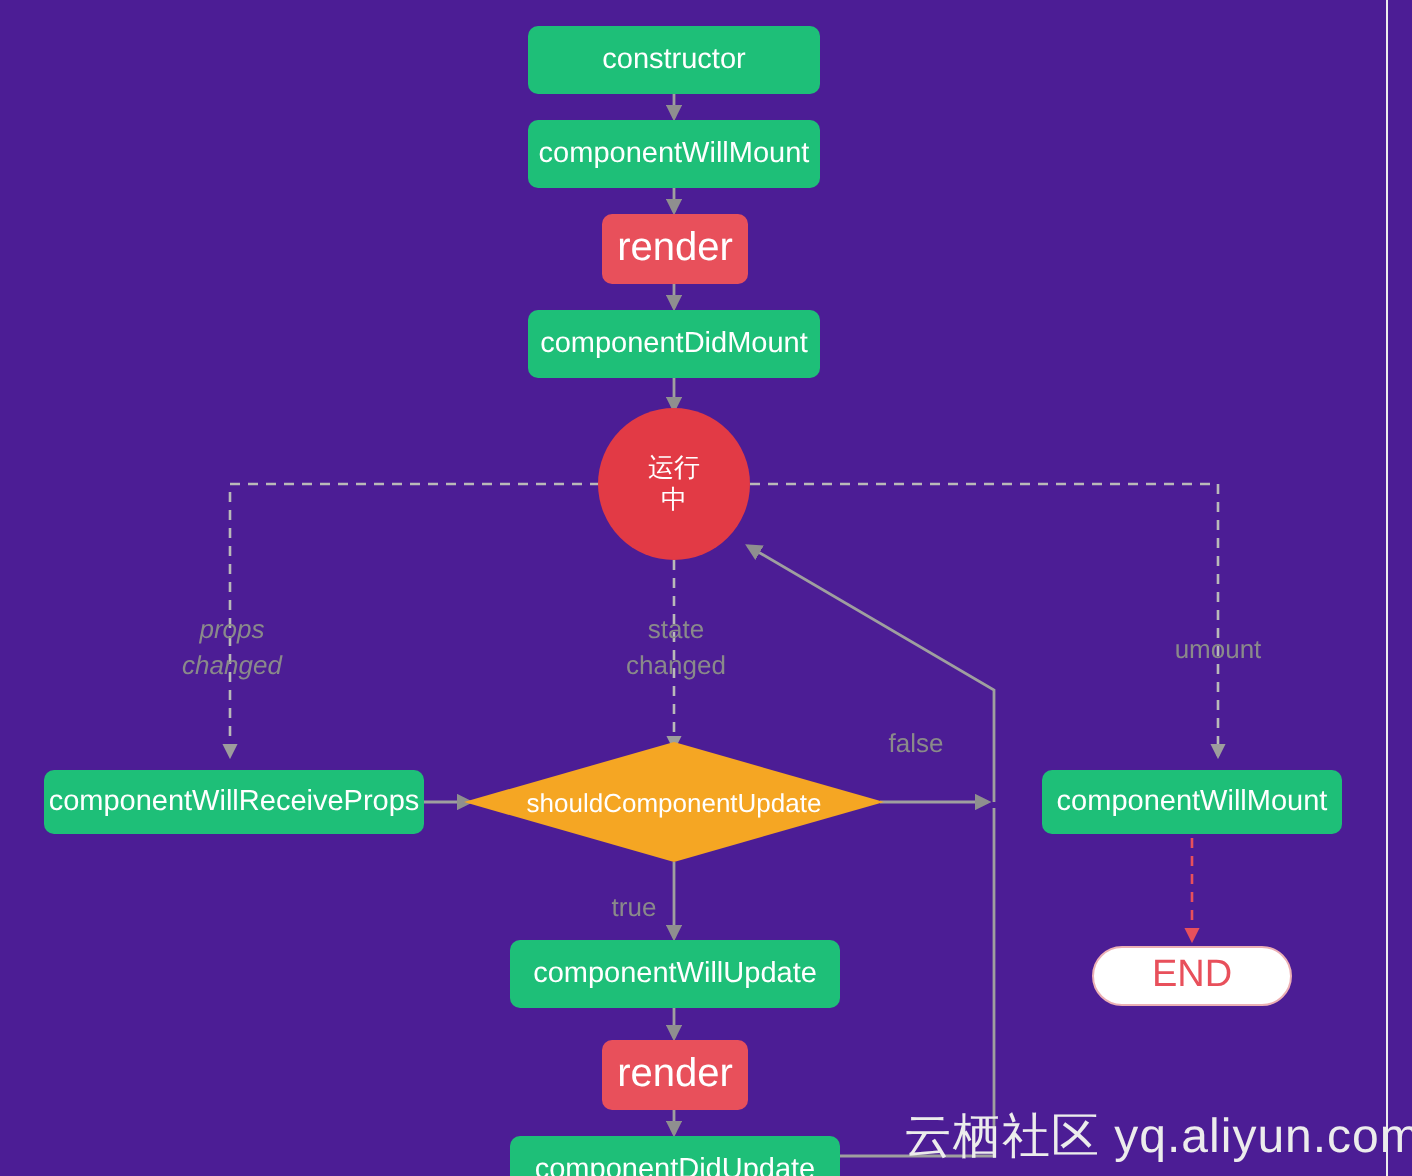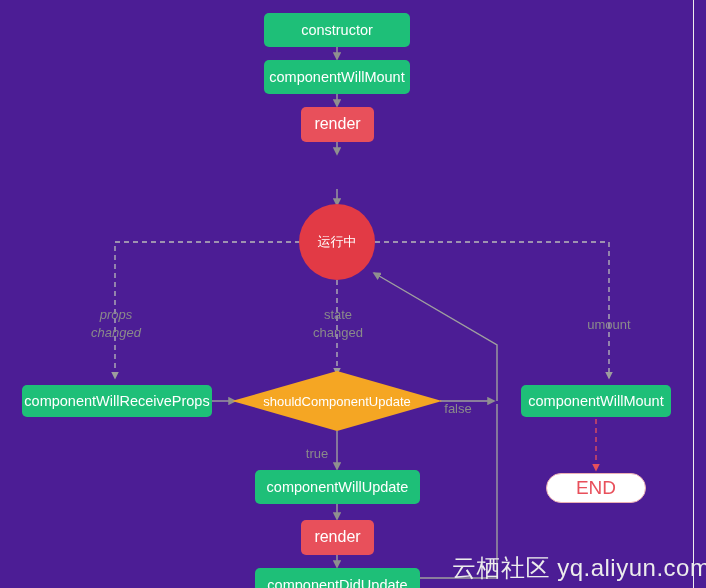--- a/index.html
+++ b/index.html
@@ -38,28 +38,28 @@
   .node-green {
     background: #1ebf78;
     color: #ffffff;
     border-radius: 5px;
     font-size: 14.5px;
   }
   .node-red {
     background: #e8505b;
     color: #ffffff;
     border-radius: 5px;
-    font-size: 16px;
+    font-size: 20px;
   }
   .node-circle {
     background: #e23a45;
     color: #ffffff;
     border-radius: 50%;
     font-size: 13px;
-    flex-direction: row;
+    flex-direction: column;
     line-height: 1.25;
   }
   .node-circle span { display: block; }
   .node-diamond-wrap {
     position: absolute;
     z-index: 3;
   }
   .node-diamond-shape {
     position: absolute;
     left: 0; top: 0;
@@ -161,20 +161,21 @@
 
     <line x1="596" y1="419" x2="596" y2="470" stroke="#e8505b" stroke-width="1.3" stroke-dasharray="5,4" marker-end="url(#arrow-red)"></line>
   </svg>
 
   <div class="node node-green" style="left:264px; top:13px; width:146px; height:34px;">constructor</div>
 
   <div class="node node-green" style="left:264px; top:60px; width:146px; height:34px;">componentWillMount</div>
 
   <div class="node node-red" style="left:301px; top:107px; width:73px; height:35px;">render</div>
 
+  <div class="node node-green" style="left:264px; top:155px; width:146px; height:34px;">componentDidMount</div>
 
   <div class="node node-circle" style="left:299px; top:204px; width:76px; height:76px;">
     <span>运行</span>
     <span>中</span>
   </div>
 
   <div class="node node-green" style="left:22px; top:385px; width:190px; height:32px;">componentWillReceiveProps</div>
 
   <div class="node-diamond-wrap" style="left:232px; top:371px; width:210px; height:60px;text-align:center;">
     <svg class="node-diamond-shape" viewBox="0 0 210 60" preserveAspectRatio="none">
@@ -194,19 +195,19 @@
   <div class="node node-green" style="left:255px; top:568px; width:165px; height:34px;">componentDidUpdate</div>
 
   <div class="edge-label" style="left:70px; top:306px; width:92px;font-style:italic;">props
 changed</div>
 
   <div class="edge-label" style="left:292px; top:306px; width:92px;">state
 changed</div>
 
   <div class="edge-label" style="left:563px; top:316px; width:92px;">umount</div>
 
-  <div class="edge-label" style="left:435px; top:400px; width:46px;">false</div>
+  <div class="edge-label" style="left:435px; top:363px; width:46px;">false</div>
 
   <div class="edge-label" style="left:296px; top:445px; width:42px;">true</div>
 
   <div class="watermark" style="left:452px; top:552px;">云栖社区 yq.aliyun.com</div>
 
 </div>
 
 </body></html>

